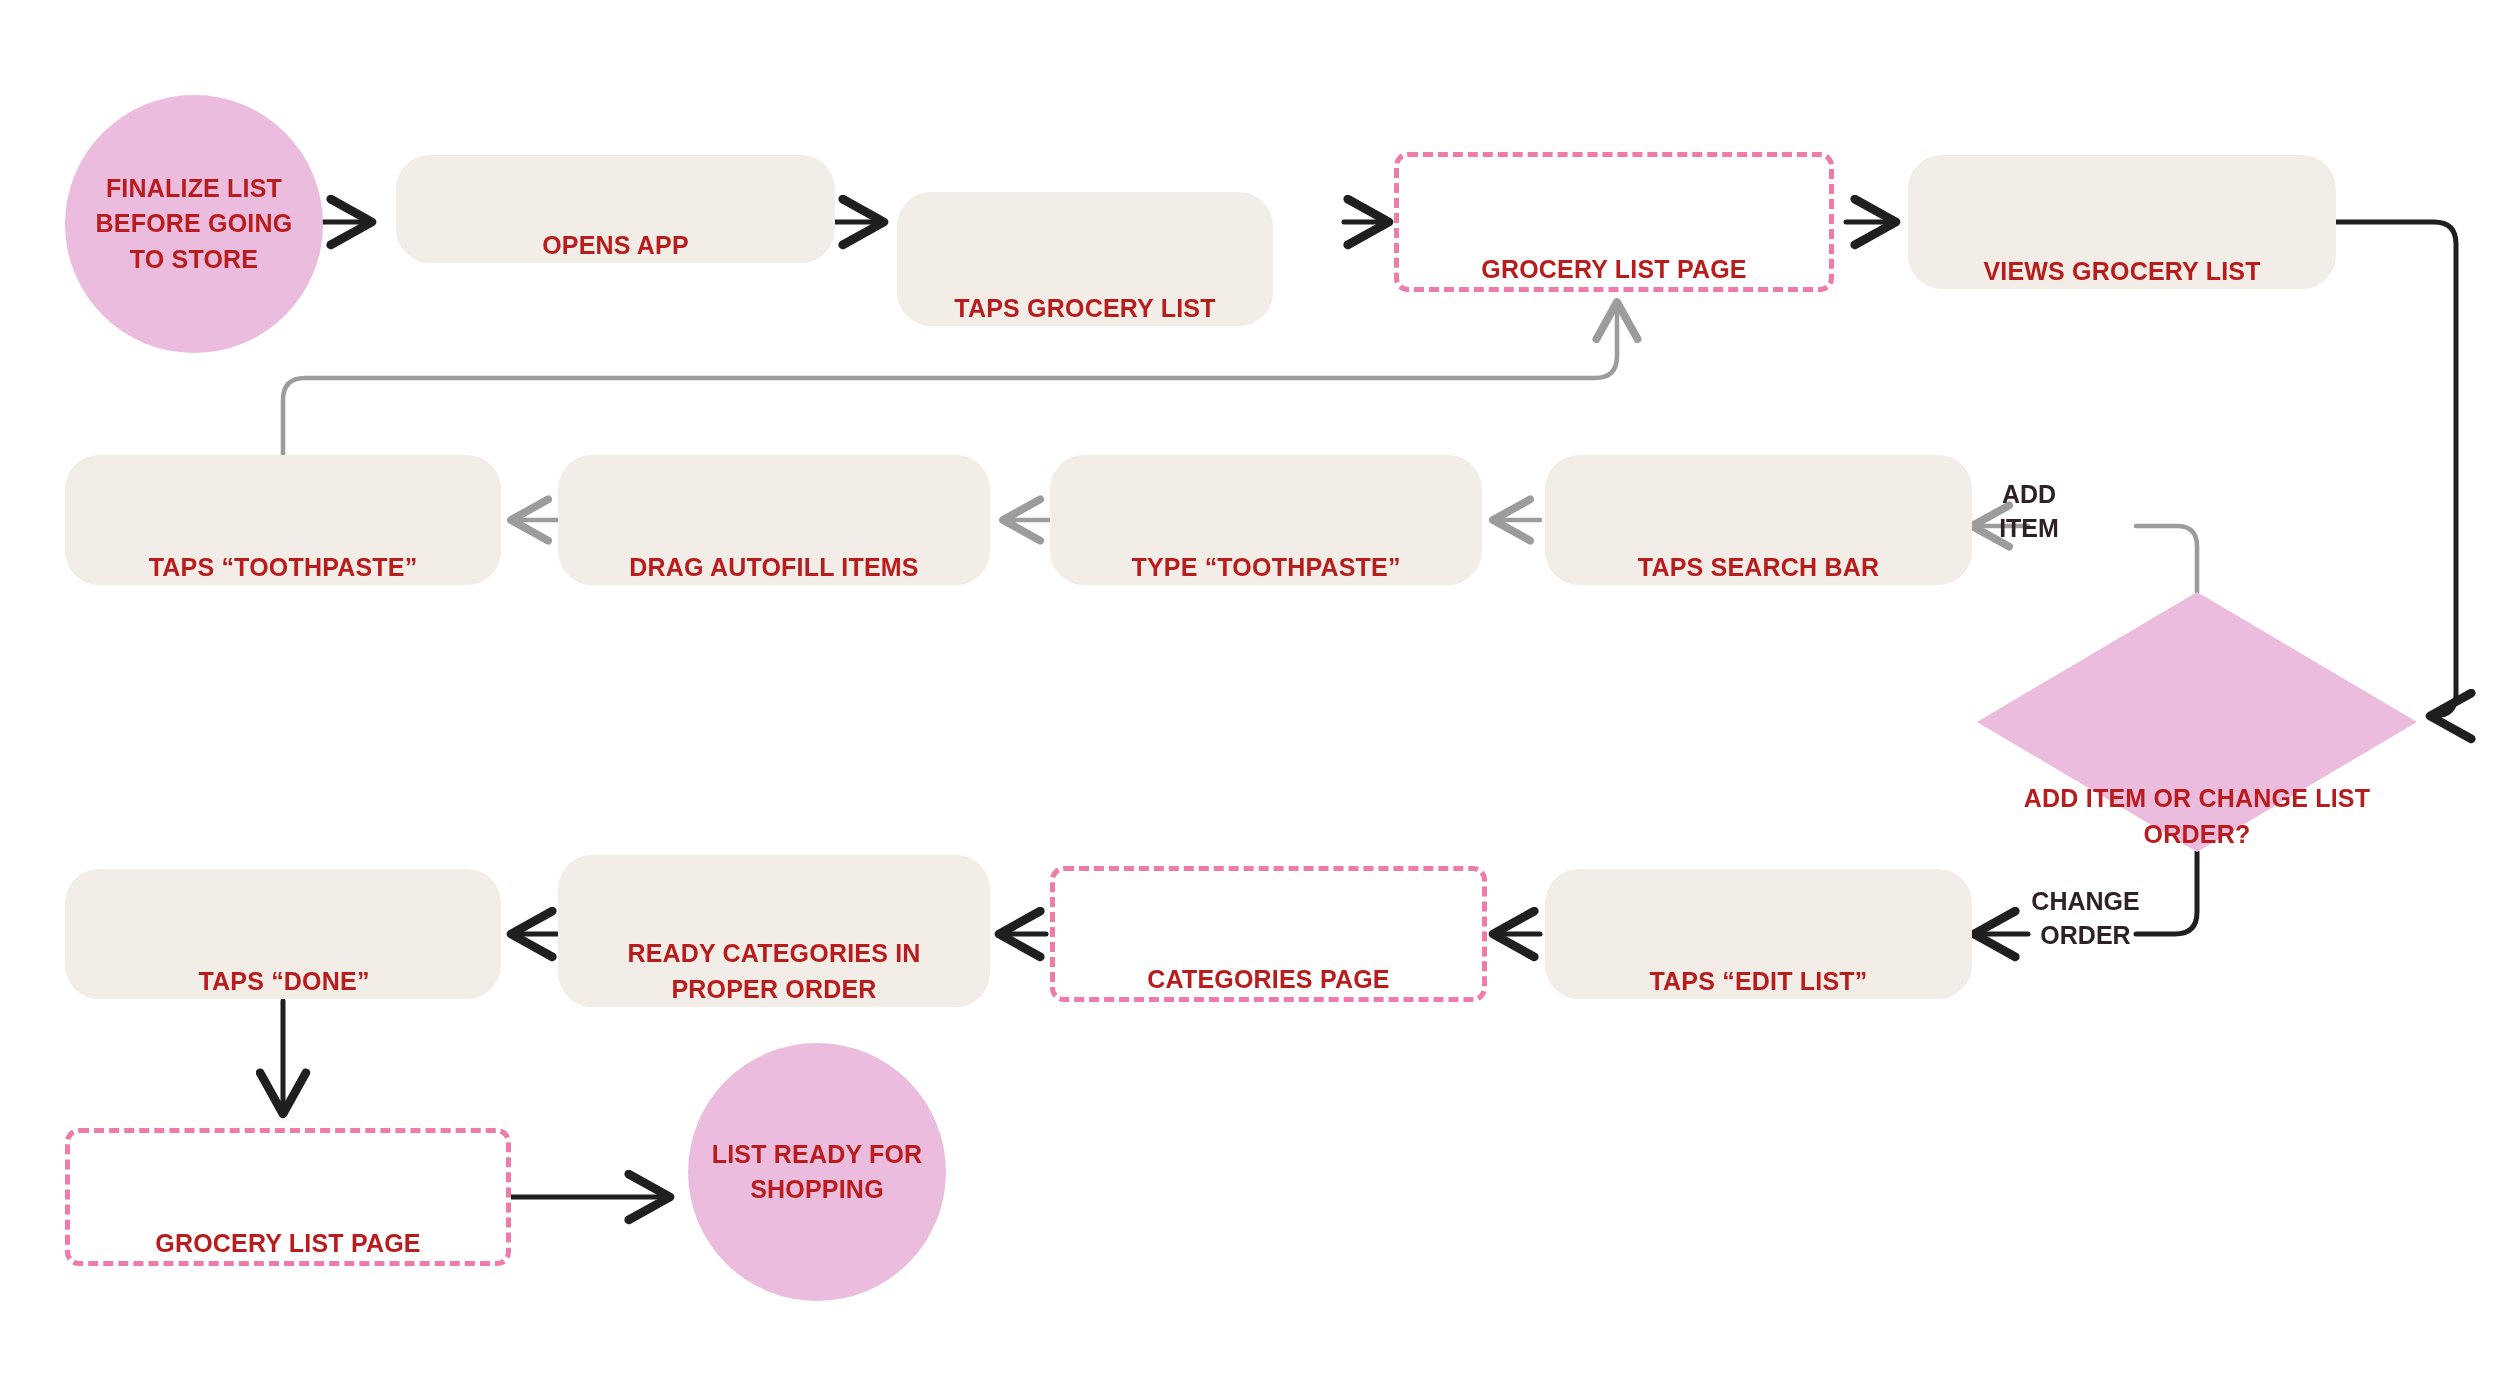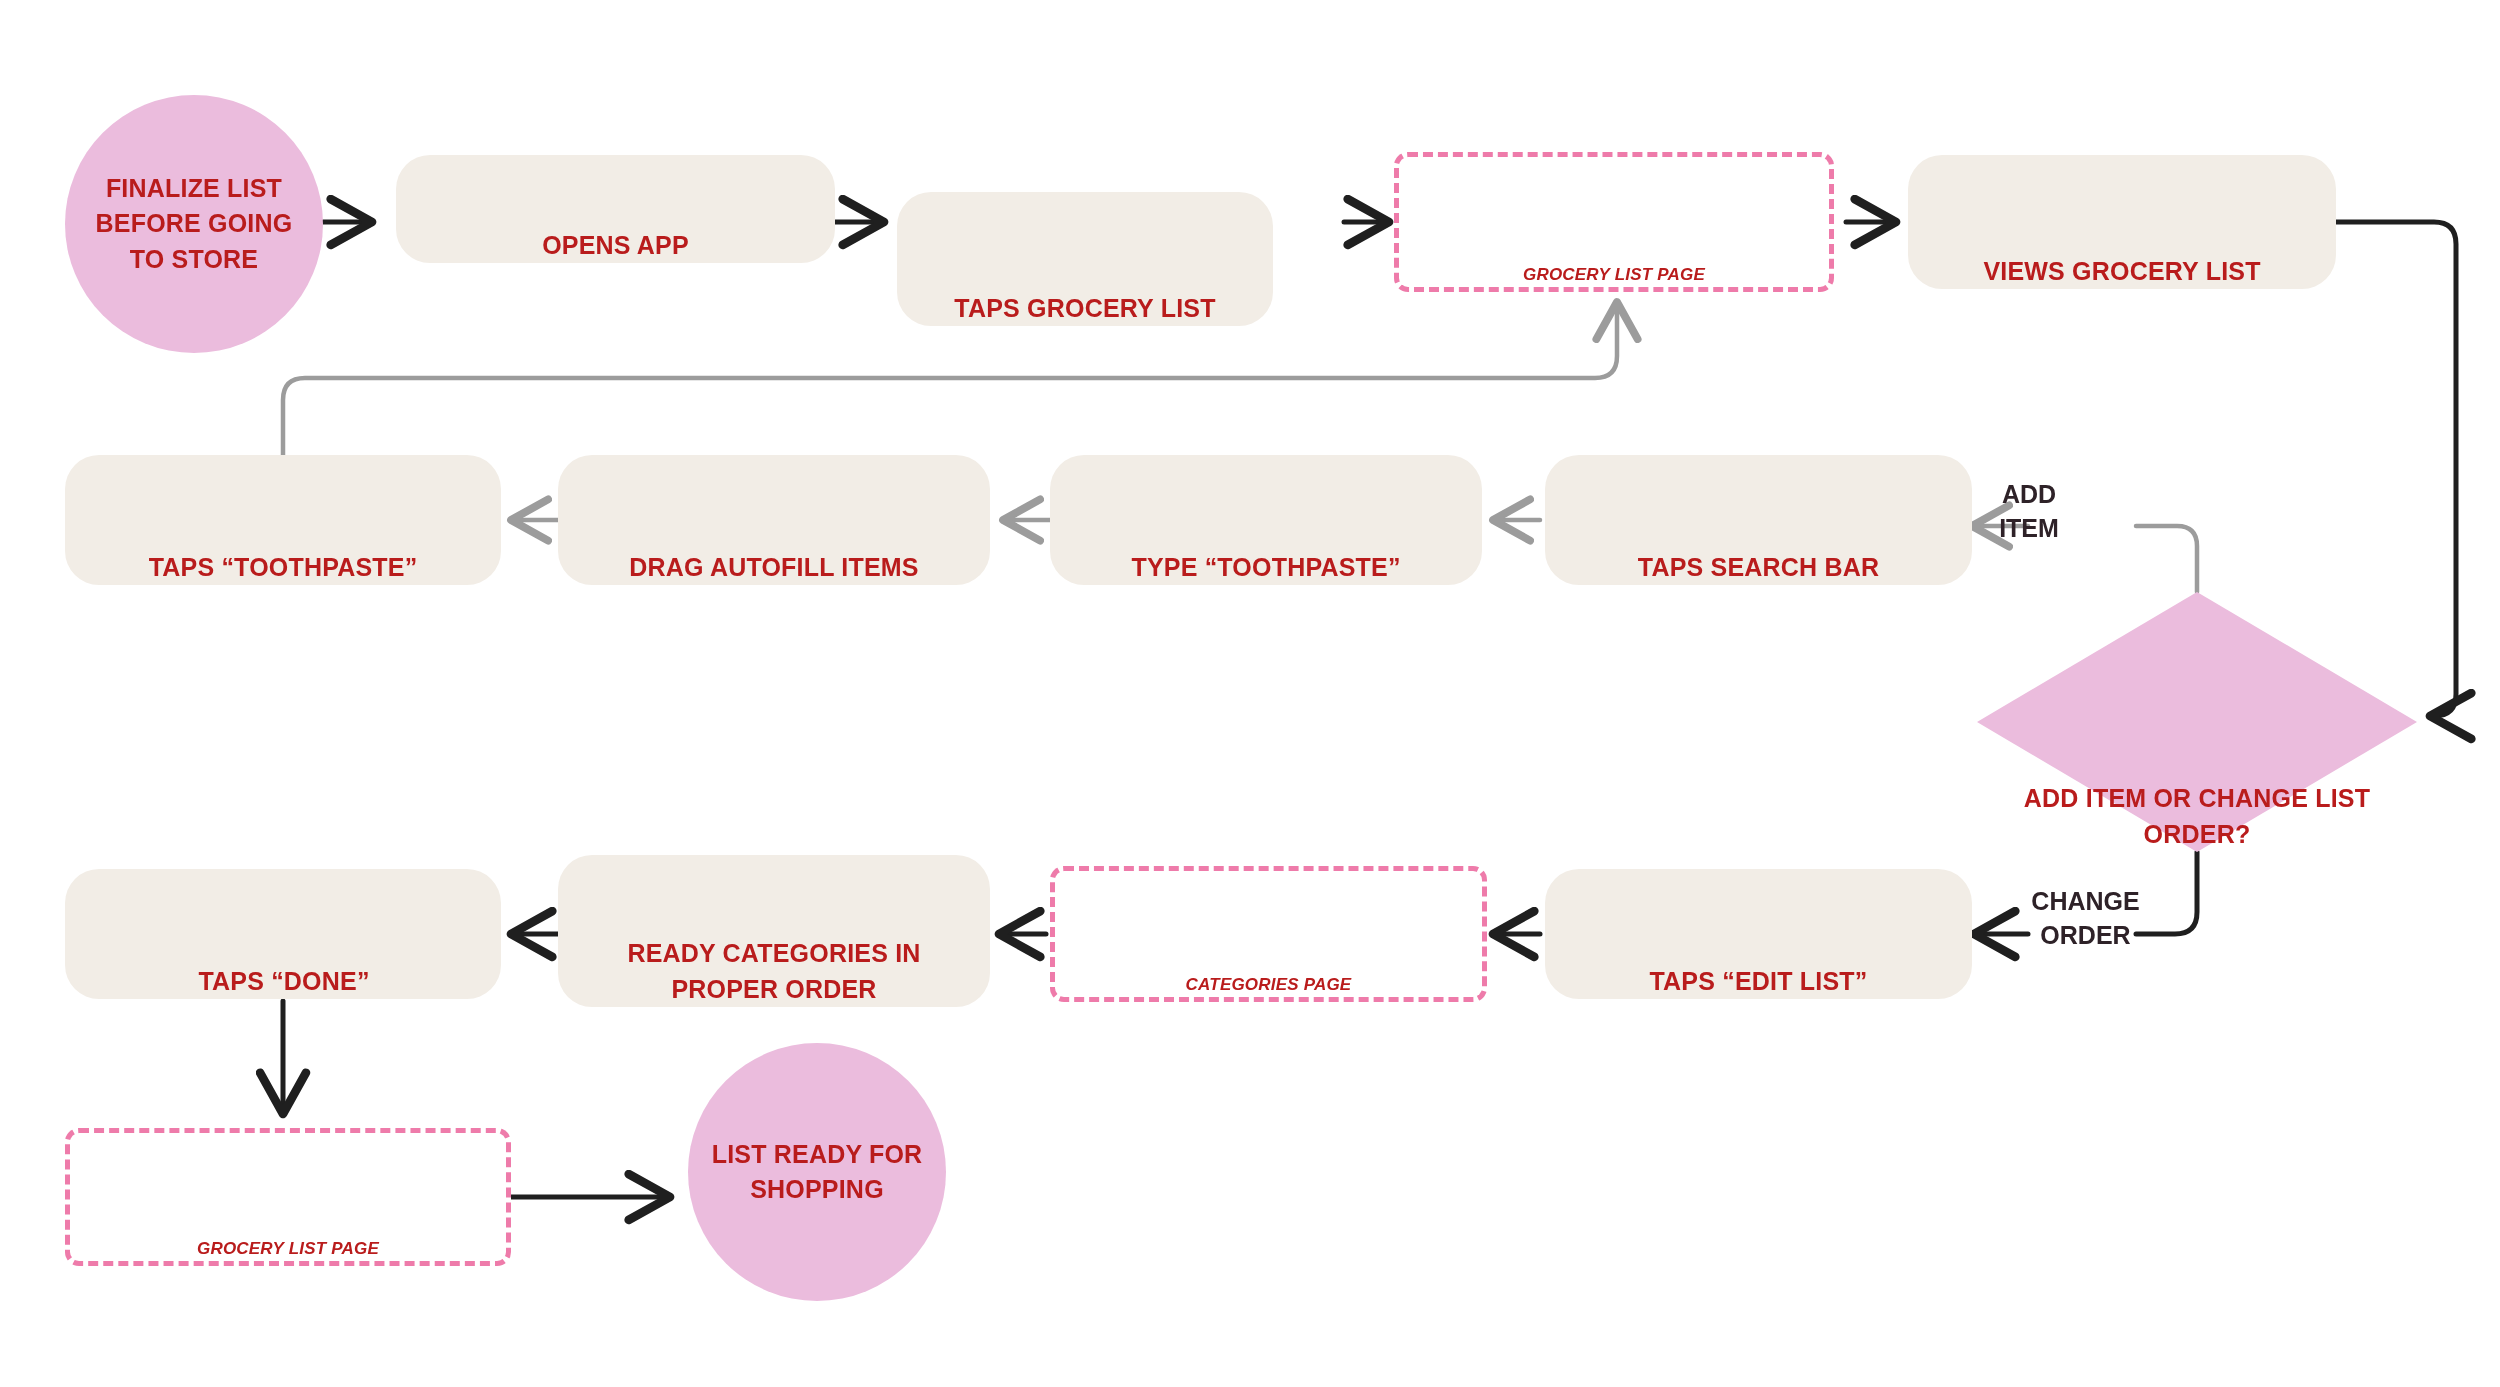--- a/index.html
+++ b/index.html
@@ -47,23 +47,22 @@
     border-radius: 34px;
     font-size: 25px;
     padding: 0 22px;
   }
 
   
   .screen {
     background: #ffffff;
     border: 5px dashed #EE7BAA;
     border-radius: 14px;
-    font-size: 17px;
+    font-size: 25px;
     padding: 0 20px;
-    font-style: italic;
   }
 
   
   .terminator {
     background: #EBBCDD;
     border-radius: 50%;
     font-size: 25px;
     flex-direction: column;
     padding: 0 14px;
   }

